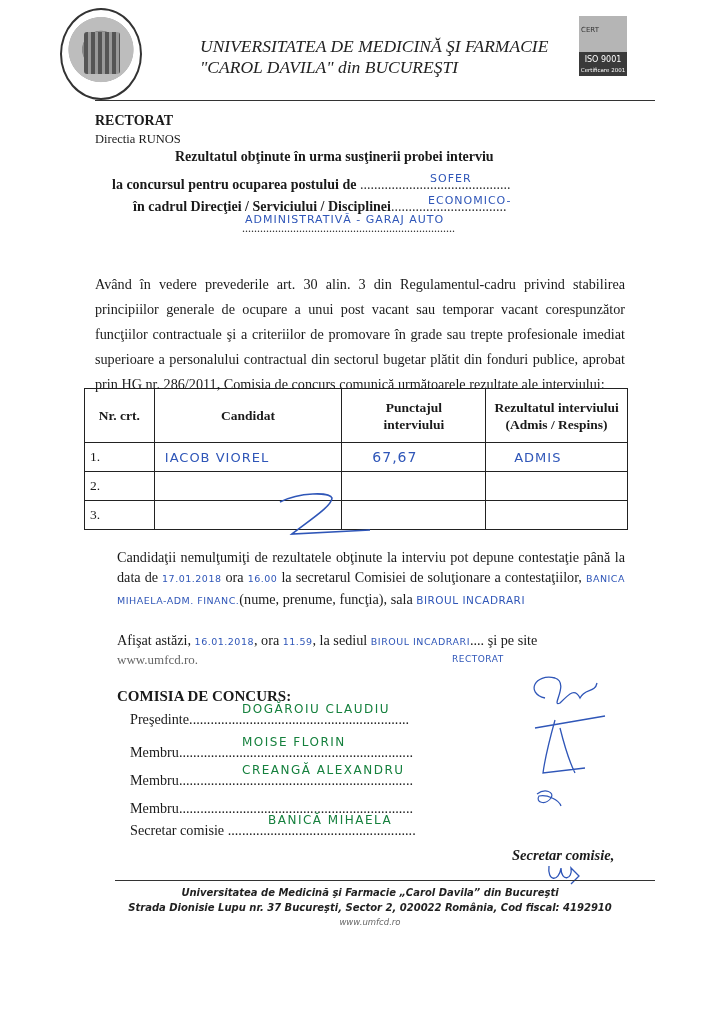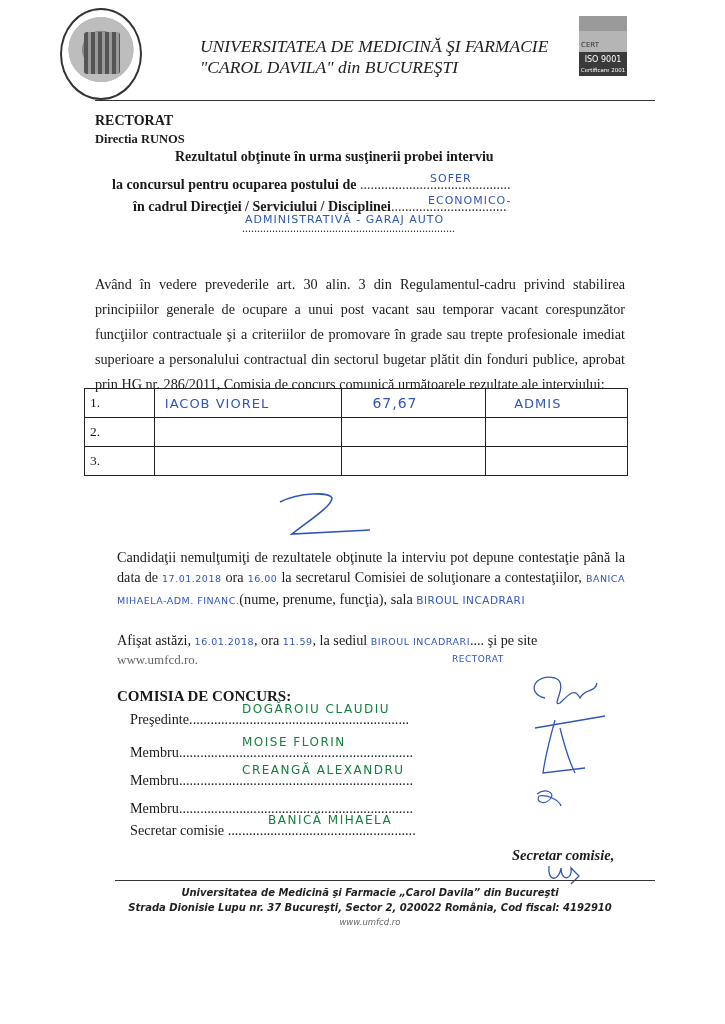--- a/index.html
+++ b/index.html
@@ -7,27 +7,27 @@
   body { position: relative; font-family: "Liberation Serif", serif; color: #1a1a1a; }
 
   .hw { font-family: "DejaVu Sans", sans-serif; color: #2f56b8; font-size: 11px; letter-spacing: 1px; font-weight: normal; text-transform: uppercase; }
   .abs { position: absolute; }
 
   
   #seal { left: 60px; top: 8px; width: 82px; height: 92px; border-radius: 50%; border: 2px solid #333; background: radial-gradient(circle at 50% 45%, #8a8a8a 0 30%, #bdbdbd 31% 52%, #fff 53% 100%); }
   #seal .inner { position: absolute; left: 22px; top: 22px; width: 36px; height: 42px; background: repeating-linear-gradient(90deg,#555 0 4px,#999 4px 7px); border-radius: 3px; }
   #univ-title { left: 200px; top: 36px; width: 360px; text-align: left; font-style: italic; font-size: 17.5px; color: #222; line-height: 21px; }
   #iso-badge { left: 579px; top: 16px; width: 48px; height: 60px; background: #9a9a9a; }
-  #iso-badge .top { position:absolute; left:0; top:0; width:48px; height:36px; background:#b5b5b5; font-size:7px; color:#333; padding:10px 2px; font-family:"DejaVu Sans",sans-serif;margin-top:15px; }
+  #iso-badge .top { position:absolute; left:0; top:0; width:48px; height:36px; background:#b5b5b5; font-size:7px; color:#333; padding:10px 2px; font-family:"DejaVu Sans",sans-serif; }
   #iso-badge .bottom { position:absolute; left:0; bottom:0; width:48px; height:24px; background:#3a3a3a; color:#fff; font-family:"DejaVu Sans",sans-serif; font-size:8px; text-align:center; line-height:11px; padding-top:2px; }
   #header-rule { left: 95px; top: 100px; width: 560px; height: 1px; background: #333; }
 
   .bold { font-weight: bold; }
   #rectorat { left: 95px; top: 113px; font-size: 14px; font-weight: bold; }
-  #directia { left: 95px; top: 132px; font-size: 12.5px; font-weight: bold; }
+  #directia { left: 95px; top: 132px; font-size: 12.5px; font-weight: normal; }
   #result-title { left: 175px; top: 149px; font-size: 14px; font-weight: bold; }
 
   #post-line { left: 112px; top: 177px; font-size: 14px; font-weight: bold; white-space: nowrap; }
   #dir-line { left: 133px; top: 199px; font-size: 14px; font-weight: bold; white-space: nowrap; }
   .dots { color:#333; font-weight: normal; letter-spacing: 0; }
   #post-hw { left: 430px; top: 172px; font-size: 11px; }
   #dept-hw1 { left: 428px; top: 194px; font-size: 11px; }
   #dept-hw2 { left: 245px; top: 213px; font-size: 11px; }
   #dept-dots { left: 242px; top: 221px; font-size: 12px; color:#333; }
 
@@ -98,20 +98,26 @@
 <div id="paragraph" class="abs">Având în vedere prevederile art. 30 alin. 3 din Regulamentul-cadru privind stabilirea principiilor generale de ocupare a unui post vacant sau temporar vacant corespunzător funcţiilor contractuale şi a criteriilor de promovare în grade sau trepte profesionale imediat superioare a personalului contractual din sectorul bugetar plătit din fonduri publice, aprobat prin HG nr. 286/2011, Comisia de concurs comunică următoarele rezultate ale interviului:</div>
 
 <table id="results-table">
   <colgroup>
       <col style="width:70px">
       <col style="width:188px">
       <col style="width:144px">
       <col style="width:142px">
     </colgroup>
   <tbody>
+      <tr>
+    <th>Nr. crt.</th>
+    <th>Candidat</th>
+    <th style="padding:0 20px">Punctajul interviului</th>
+    <th style="padding:0 6px">Rezultatul interviului (Admis / Respins)</th>
+  </tr>
   <tr>
     <td>1.</td>
     <td class="hwcell">IACOB VIOREL</td>
     <td class="hwcell" style="font-size:14px;padding-left:30px">67,67</td>
     <td class="hwcell" style="padding-left:28px">ADMIS</td>
   </tr>
   <tr>
     <td>2.</td>
     <td class="hwcell"></td>
     <td class="hwcell"></td>

